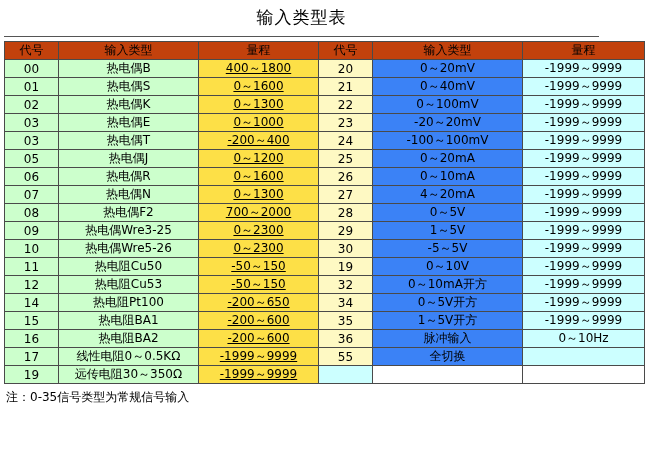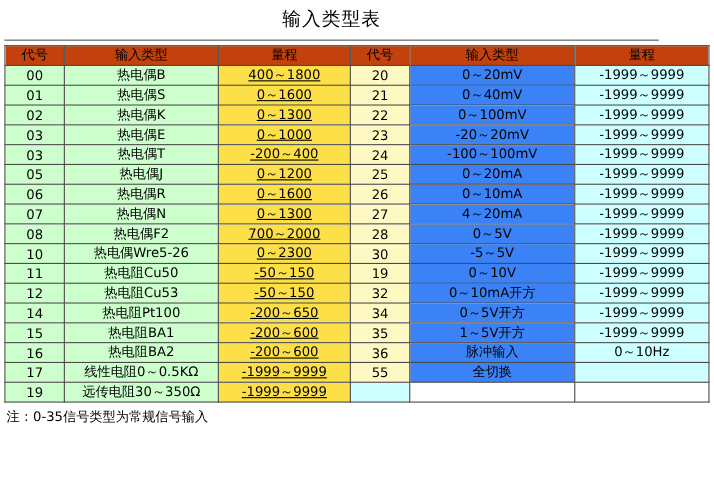--- a/index.html
+++ b/index.html
@@ -183,20 +183,28 @@
       </tr>
       <tr>
         <td class="code">08</td>
         <td class="type">热电偶F2</td>
         <td class="range">700～2000</td>
         <td class="code2">28</td>
         <td class="type2">0～5V</td>
         <td class="range2">-1999～9999</td>
       </tr>
       <tr>
+        <td class="code">09</td>
+        <td class="type">热电偶Wre3-25</td>
+        <td class="range">0～2300</td>
+        <td class="code2">29</td>
+        <td class="type2">1～5V</td>
+        <td class="range2">-1999～9999</td>
+      </tr>
+      <tr>
         <td class="code">10</td>
         <td class="type">热电偶Wre5-26</td>
         <td class="range">0～2300</td>
         <td class="code2">30</td>
         <td class="type2">-5～5V</td>
         <td class="range2">-1999～9999</td>
       </tr>
       <tr>
         <td class="code">11</td>
         <td class="type">热电阻Cu50</td>

